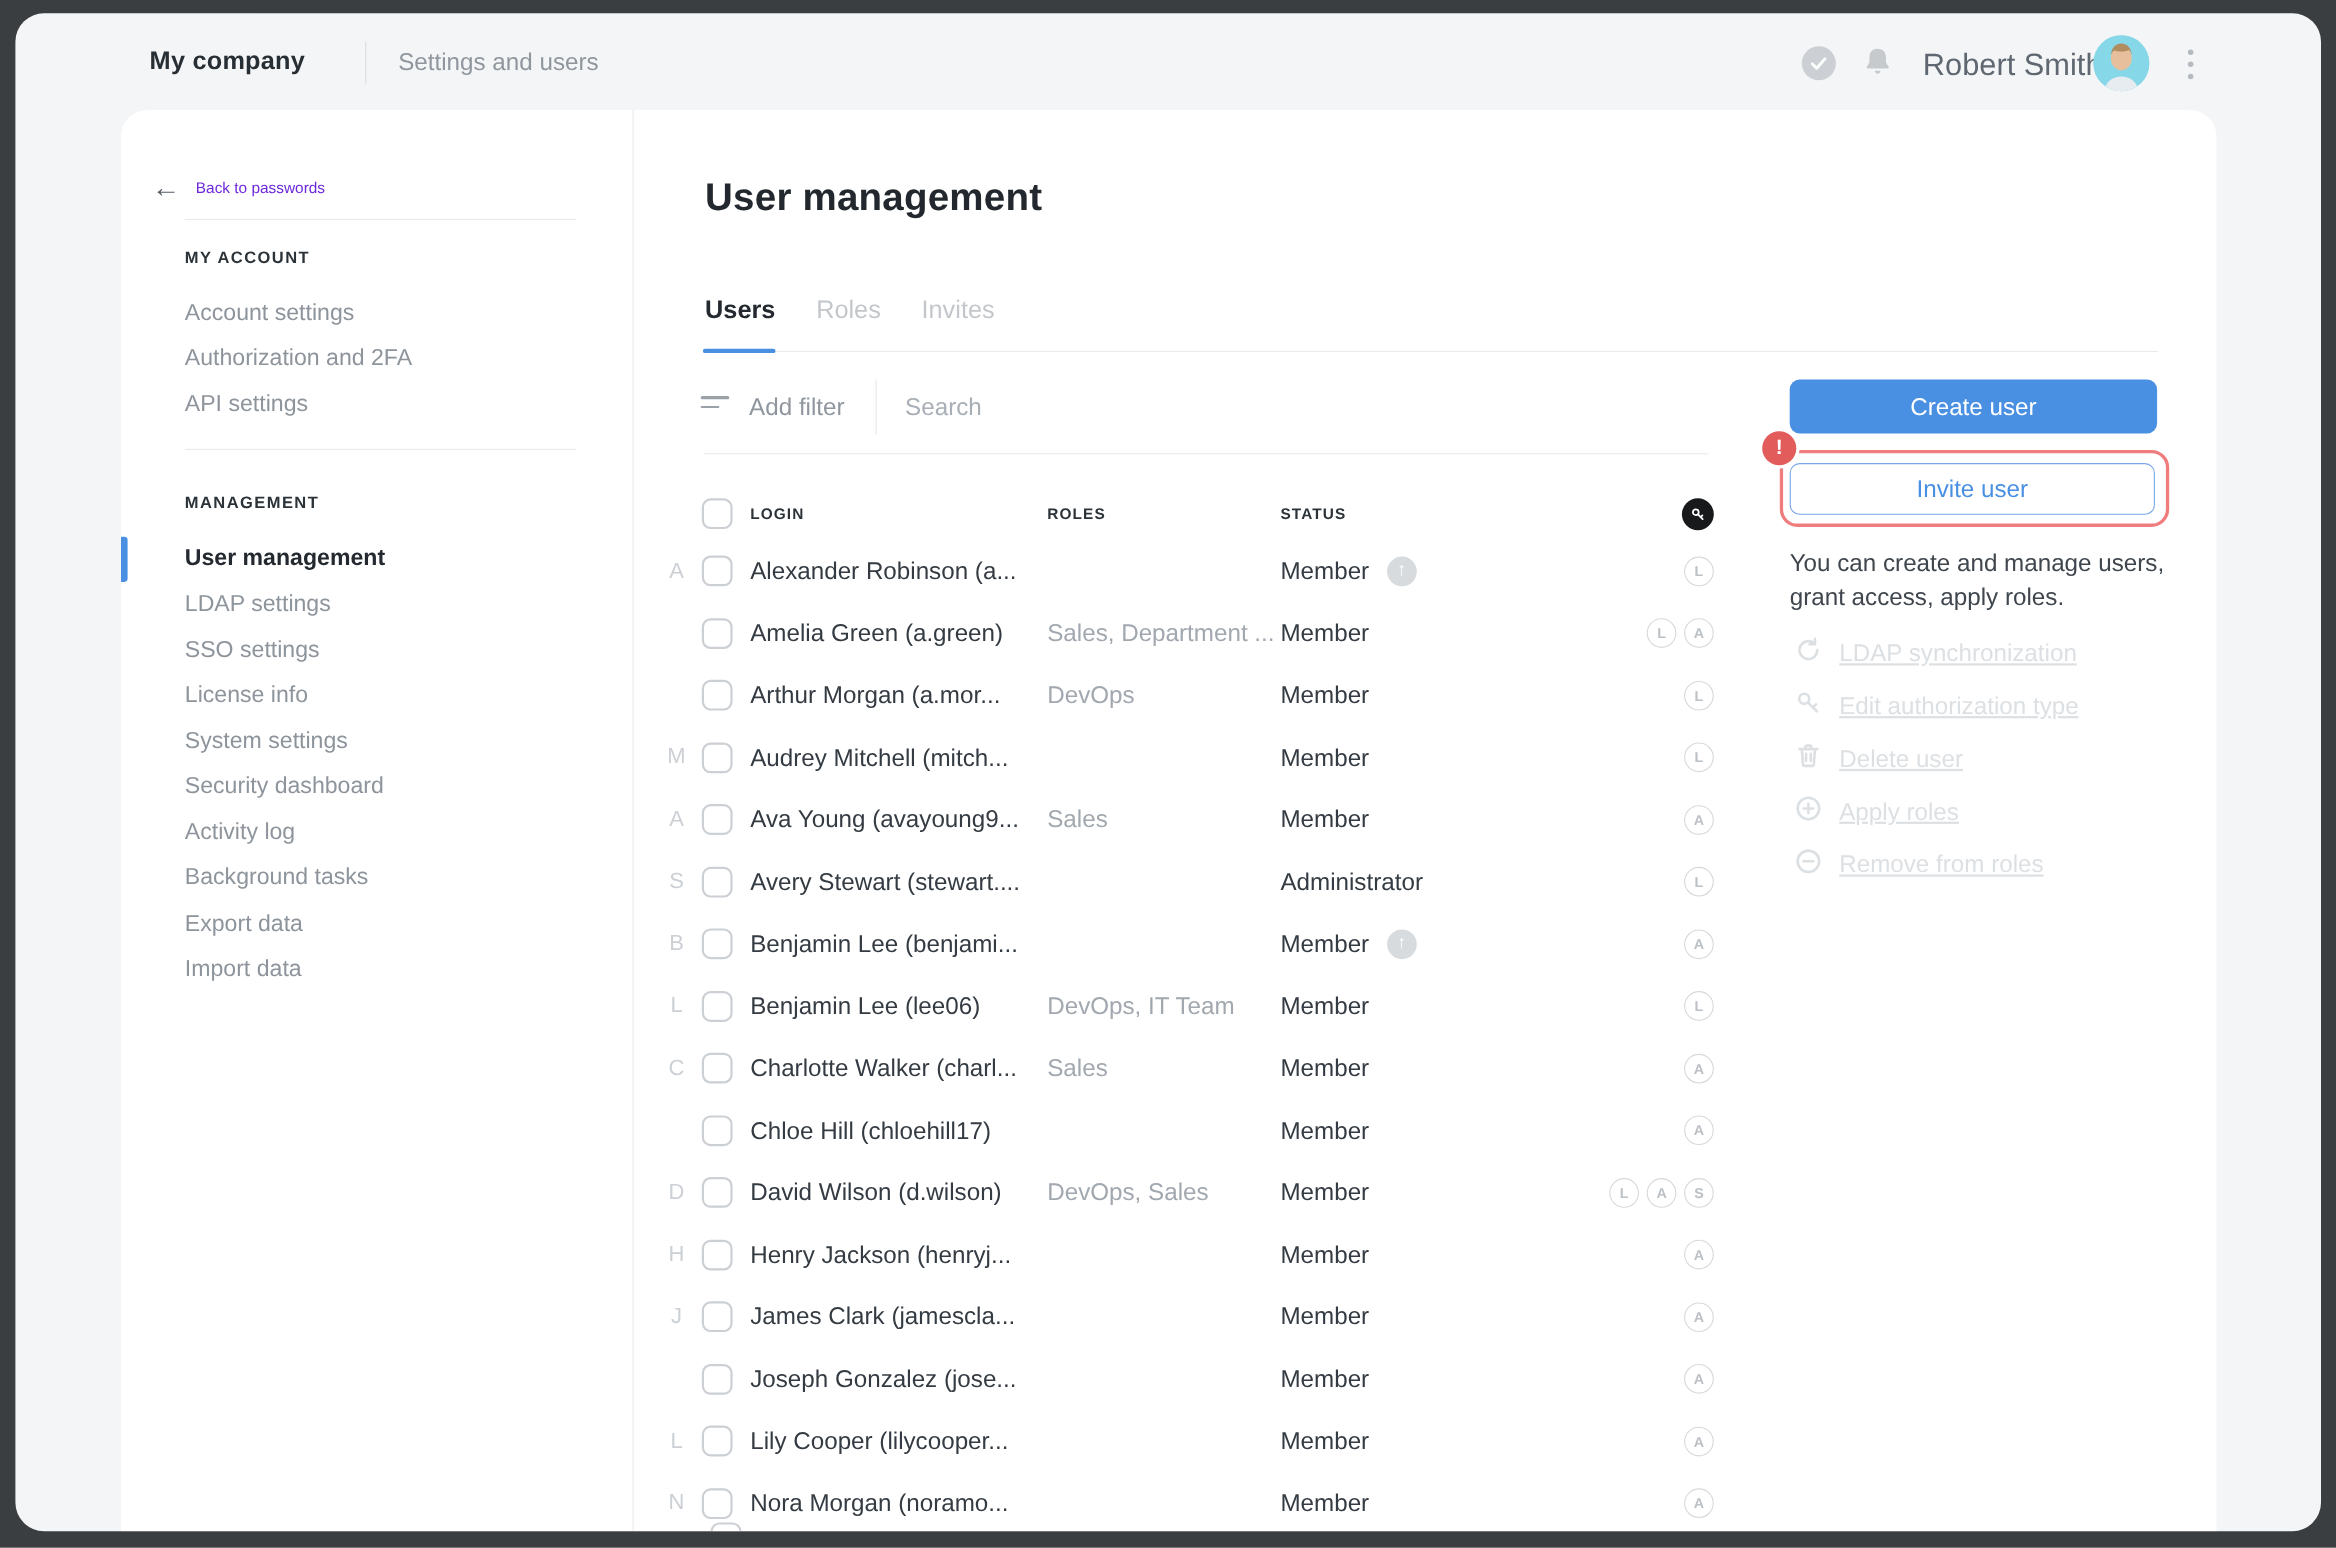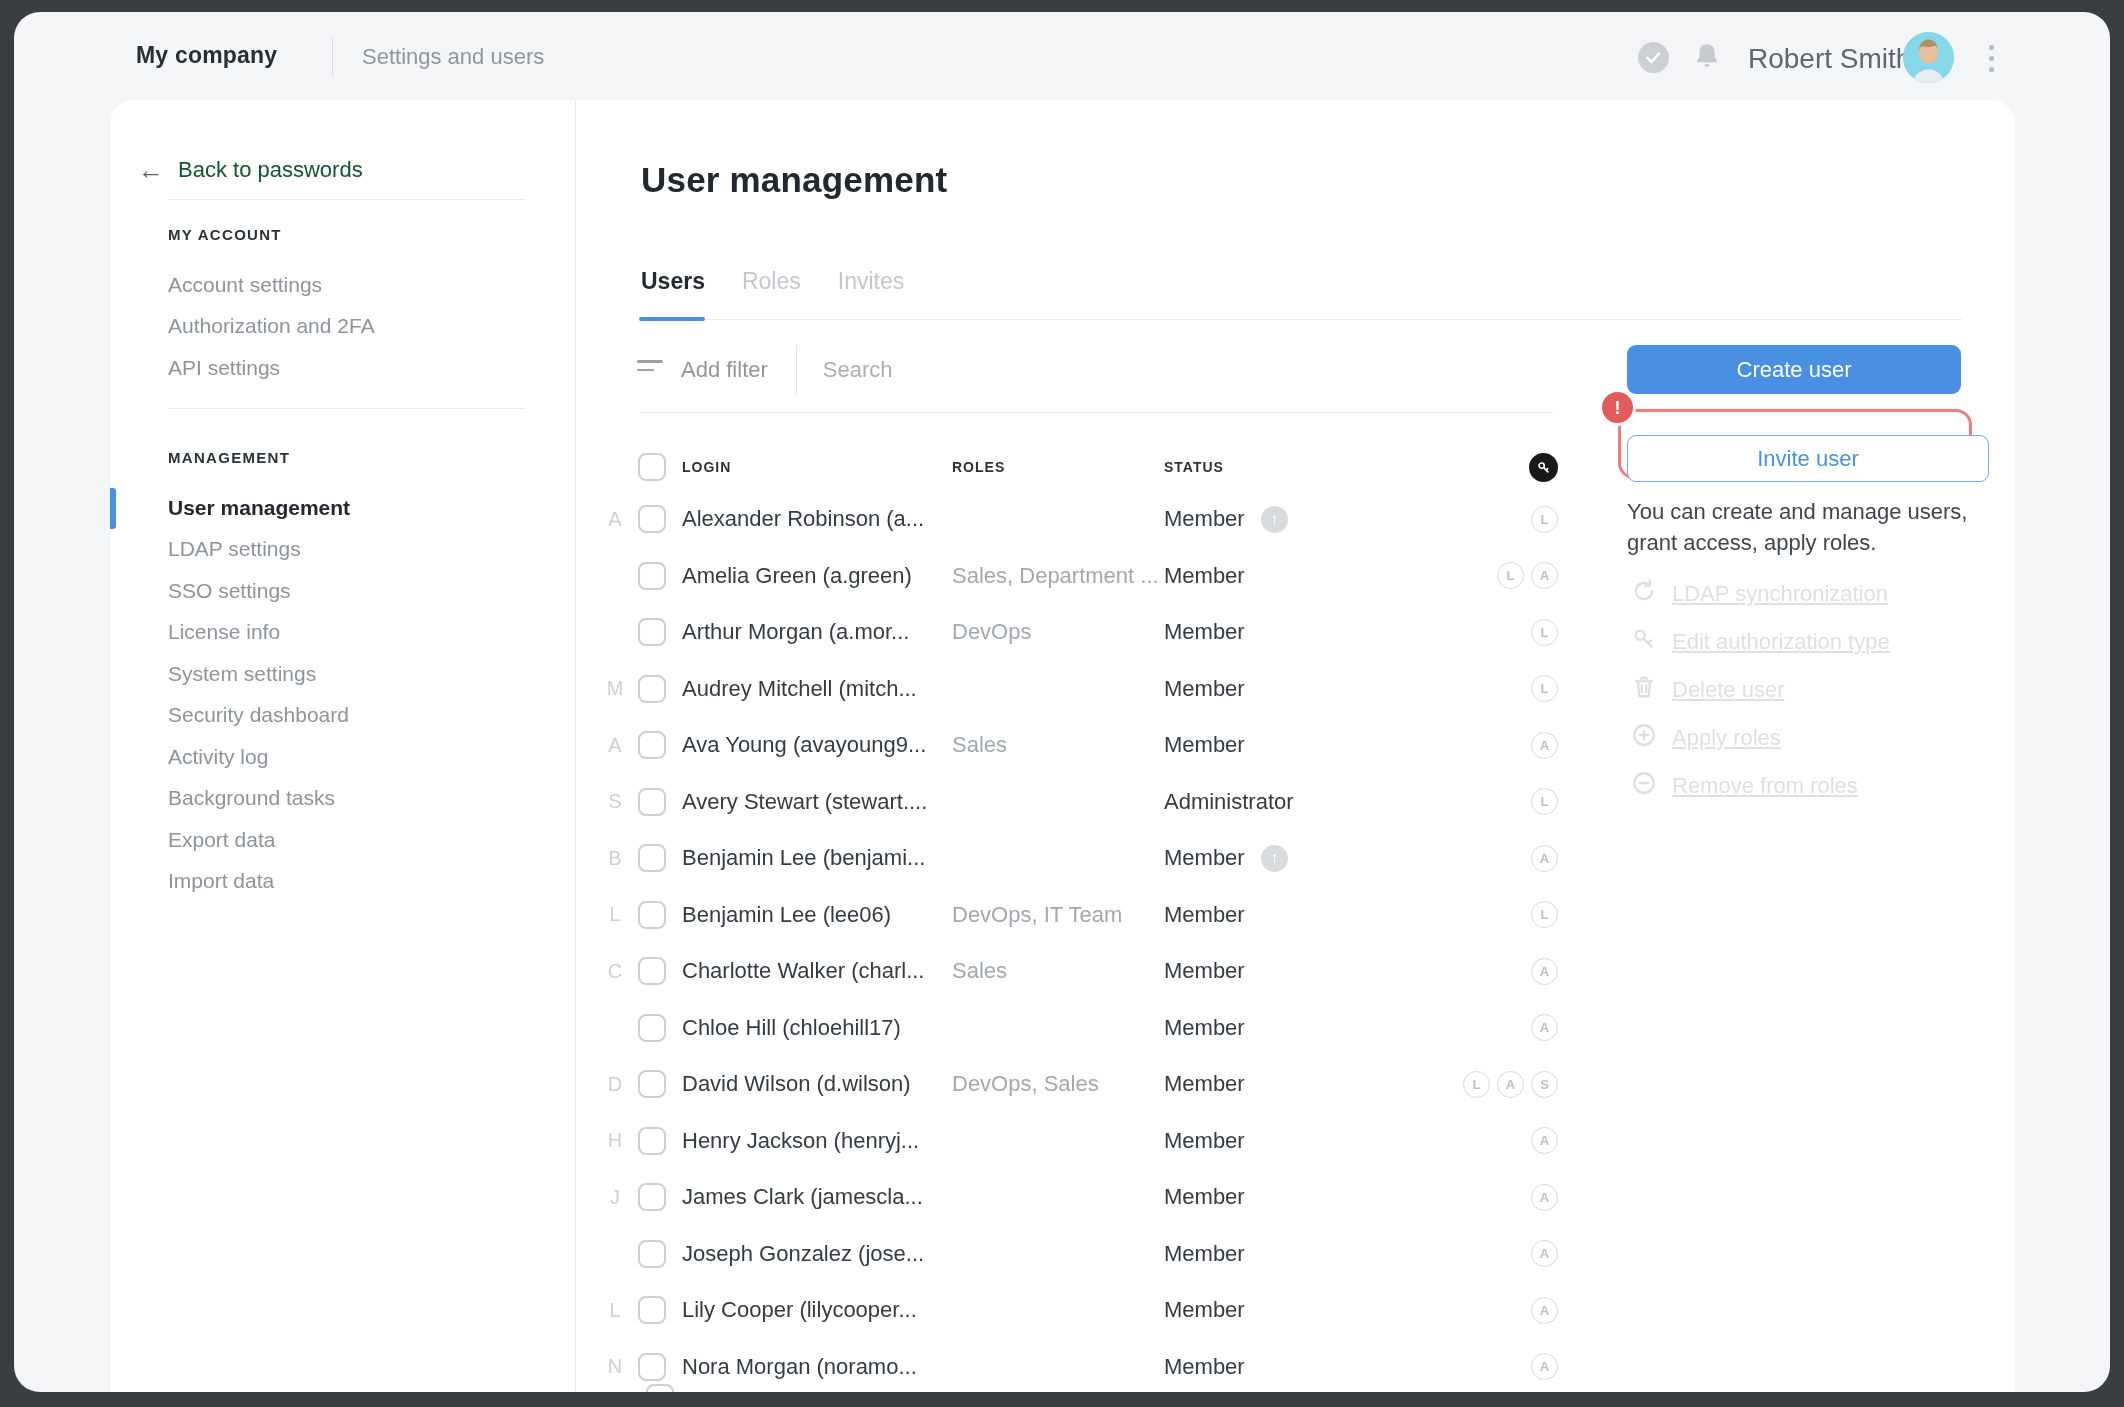--- a/index.html
+++ b/index.html
@@ -28,21 +28,21 @@
   .kebab { position:absolute; left:1962px; top:30px; width:30px; height:32px; display:flex; flex-direction:column;
     align-items:center; justify-content:center; gap:6px; cursor:pointer; }
   .kebab i { width:5px; height:5px; border-radius:50%; background:#b4bac0; }
   
   #card { position:absolute; left:96px; top:88px; width:1905px; height:1292px;
     background:#ffffff; border-radius:24px 24px 0 0; overflow:hidden; }
   .v-divider { position:absolute; left:465px; top:0; bottom:0; width:1px; background:#e8eaed; }
   
   .back-row { position:absolute; left:28px; top:57px; display:flex; align-items:center; gap:14px; cursor:pointer; }
   .back-arrow { font-size:26px; color:#596069; line-height:1; }
-  .back-label { font-size:22px; color:#14532d; }
+  .back-label { font-size:14px; color:#6d28d9; }
   .sb-divider { position:absolute; left:58px; width:356px; height:1px; background:#e8eaed; }
   .sb-heading { position:absolute; left:58px; font-size:15px; font-weight:bold; letter-spacing:1.3px; color:#2b3238; }
   .sb-items { position:absolute; left:58px; width:380px; }
   .sb-item { height:41.5px; display:flex; align-items:center; font-size:21px; color:#8d949b; cursor:pointer; white-space:nowrap; }
   .sb-item.active { color:#23292f; font-weight:bold; }
   .active-bar { position:absolute; left:0; top:388px; width:6px; height:41px; background:#4a90e2; border-radius:0 3px 3px 0; }
   
   .page-title { position:absolute; left:531px; top:60px; font-size:35px; font-weight:bold; color:#22282e; letter-spacing:0.2px; }
   .tabs { position:absolute; left:531px; top:168px; display:flex; gap:37px; }
   .tab { font-size:23px; color:#c3c7cb; cursor:pointer; padding-bottom:16px; }
@@ -73,22 +73,22 @@
   .up-badge { width:27px; height:27px; border-radius:50%; background:#d8dbde; color:#ffffff; font-size:16px; font-weight:bold;
     display:flex; align-items:center; justify-content:center; margin-left:16px; }
   .badges { display:flex; gap:7px; margin-left:auto; }
   .badge { width:27px; height:27px; border-radius:50%; border:1.5px solid #d6d9dc; color:#bcc1c6; font-size:13px; font-weight:bold;
     display:flex; align-items:center; justify-content:center; }
   .partial-checkbox { position:absolute; left:528px; top:1284px; }
   
   .btn-create { position:absolute; left:1517px; top:245px; width:334px; height:49px; background:#4a90e2; border:none;
     border-radius:9px; color:#ffffff; font-size:22px; cursor:pointer; font-family:"Liberation Sans","DejaVu Sans",sans-serif; }
   .annotation { position:absolute; left:1508px; top:309px; width:354px; height:70px; border:3px solid #ef7d7d; border-radius:16px; }
-  .btn-invite { position:absolute; left:1517px; top:321px; width:362px; height:47px; background:#ffffff; border:1.5px solid #7aa7e9;
-    border-radius:9px; color:#4a90e2; font-size:22px; cursor:pointer; font-family:"Liberation Sans","DejaVu Sans",sans-serif;margin-top:14px; }
+  .btn-invite { position:absolute; left:1517px; top:321px; width:332px; height:47px; background:#ffffff; border:1.5px solid #7aa7e9;
+    border-radius:9px; color:#4a90e2; font-size:22px; cursor:pointer; font-family:"Liberation Sans","DejaVu Sans",sans-serif; }
   .alert-badge { position:absolute; left:1492px; top:292px; width:31px; height:31px; border-radius:50%; background:#e25c5c;
     color:#fff; font-size:19px; font-weight:bold; display:flex; align-items:center; justify-content:center; box-shadow:0 0 0 3px #ffffff; }
   .help-text { position:absolute; left:1517px; top:396px; font-size:22px; color:#3f464d; line-height:31px; }
   .actions { position:absolute; left:1521px; top:470px; }
   .action { height:48px; display:flex; align-items:center; gap:15px; color:#dde0e3; font-size:22px; white-space:nowrap;text-decoration:underline; }
   .action svg { flex:none; }
 </style>
 </head>
 <body>
 

